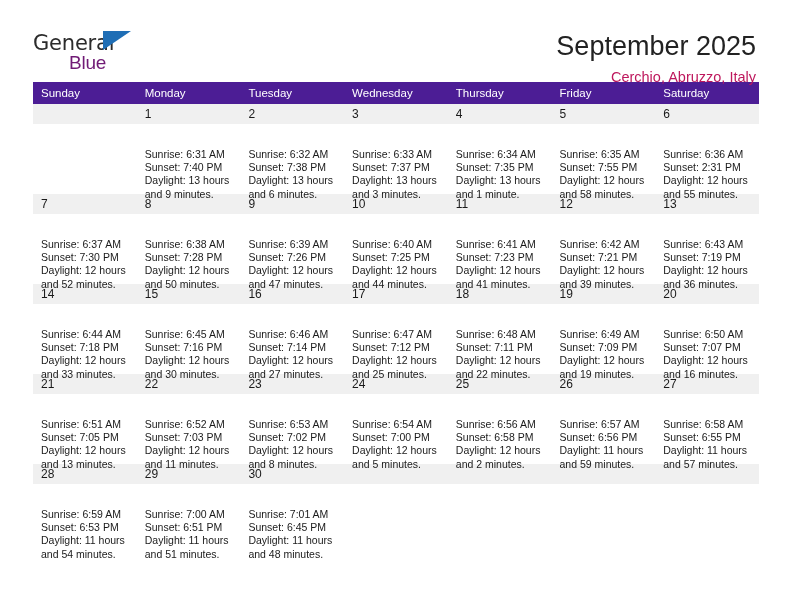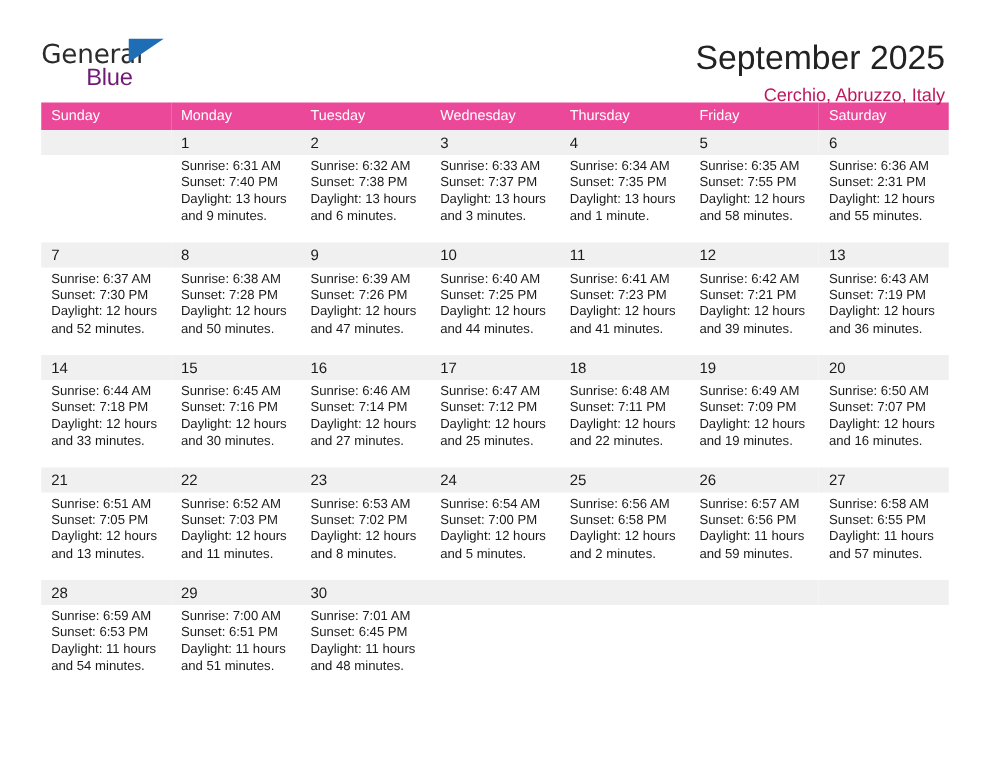--- a/index.html
+++ b/index.html
@@ -90,21 +90,21 @@
   .cal-wrap {
     padding: 0 33px;
     margin-top: 6px;
   }
   table.calendar {
     width: 726px;
     border-collapse: collapse;
     table-layout: fixed;
   }
   table.calendar th {
-    background: #ec4899;
+    background: #4c1d95;
     color: #ffffff;
     font-size: 11.5px;
     font-weight: normal;
     text-align: left;
     padding: 5px 0 5px 8px;
     height: 22px;
     border: none;
   }
   table.calendar td {
     vertical-align: top;
@@ -136,20 +136,21 @@
     line-height: 14px;
   }
   .daynum.empty {
     color: transparent;
   }
   .details {
     padding: 3px 6px 0 8px;
     font-size: 10.5px;
     line-height: 13.2px;
     color: #1a1a1a;
+    margin-top: 21px;
   }
   .details div { white-space: nowrap; }
   .blank .daynum { background: #f0f0f0; }
 </style>
 </head>
 <body>
 
 <div class="page">
 
   <div class="header">

